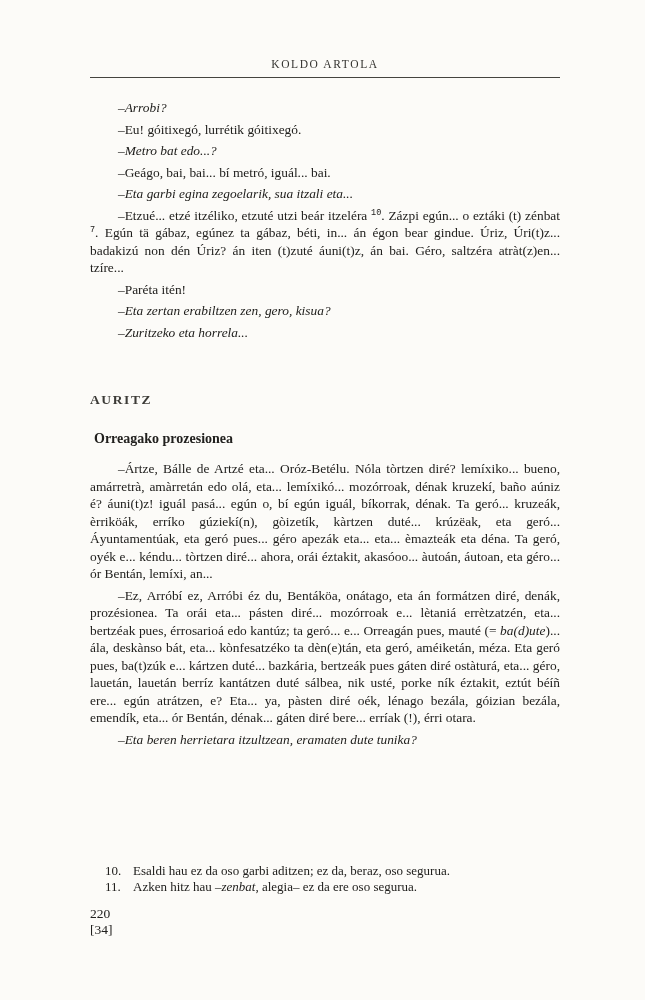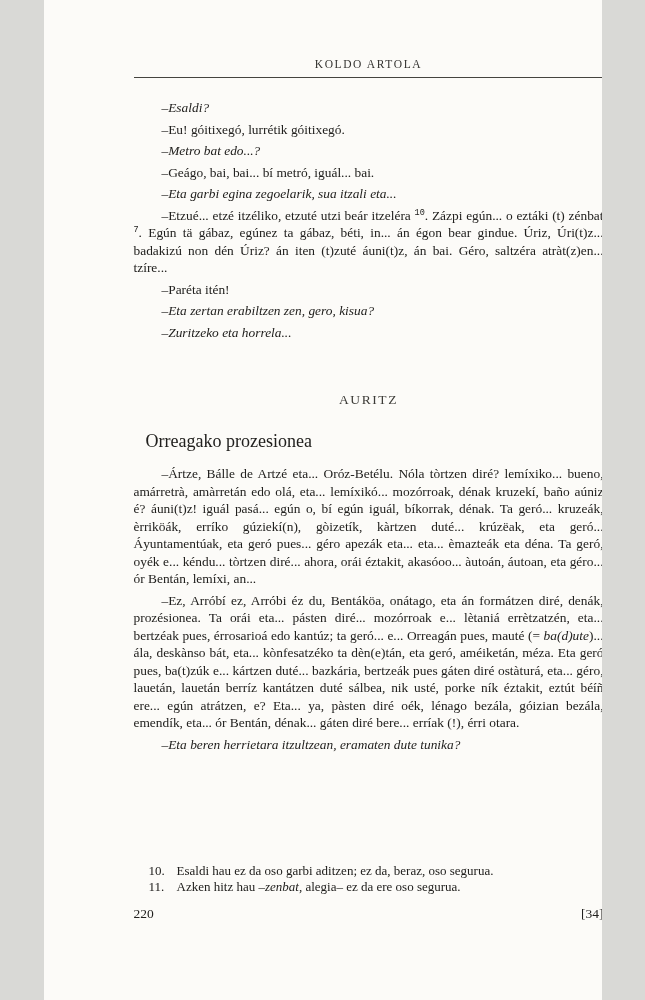--- a/index.html
+++ b/index.html
@@ -1,18 +1,18 @@
 <!DOCTYPE html>
 <html><head>
 <meta charset="utf-8">
 <style>
   html,body { margin:0; padding:0; background:#d9d9d6; }
   .page {
     position:relative;
-    width:558px; height:1000px;
+    width:645px; height:1000px;
     margin:0 auto;
     background:#fcfbf8;
     color:#21201e;
     font-family:"Liberation Serif","DejaVu Serif",serif;
     overflow:hidden;
     box-sizing:border-box;
   }
   .text-col {
     position:absolute;
     left:90px; top:58px;
@@ -36,65 +36,65 @@
   }
   .em { font-style:italic; }
   sup {
     font-size:8.5px;
     line-height:0;
     vertical-align:super;
     font-family:Liberation Mono, monospace;
   }
   .section-heading {
     font-size:13.5px;
-    font-weight:normal;
+    font-weight:bold;
     letter-spacing:1.6px;
     color:#3c3b37;
     margin:51px 0 0 0;
-    text-align:center;
   }
   .sub-heading {
-    font-size:18px;
-    font-weight:normal;
-    margin:23px 0 13px 12px;
+    font-size:14px;
+    font-weight:bold;
+    margin:23px 0 13px 4px;
   }
   .footnotes {
     position:absolute;
     left:90px; top:863px;
     width:470px;
     font-size:13px;
     line-height:15.5px;
   }
   .footnote { display:flex; }
   .fn-num {
     flex:0 0 28px;
     padding-left:15px;
     box-sizing:content-box;
   }
   .fn-text { flex:1; }
   .footer-row {
     position:absolute;
     left:90px; top:906px;
     width:470px;
     display:flex;
-    justify-content:space-between;
+    justify-content:flex-end;
     font-size:13.5px;
+    flex-direction:column;
   }
 </style>
 </head>
 <body>
 
 <div class="page">
 
   <div class="text-col">
     <div class="running-head">KOLDO ARTOLA</div>
 
     <div class="body-text">
       <section id="dialogue-top">
-          <p class="para em"><span>–Esaldi?</span></p>
+          <p class="para em"><span>–Arrobi?</span></p>
           <p class="para"><span>–Eu! góitixegó, lurrétik góitixegó.</span></p>
           <p class="para em"><span>–Metro bat edo...?</span></p>
           <p class="para"><span>–Geágo, bai, bai... bí metró, iguál... bai.</span></p>
           <p class="para em"><span>–Eta garbi egina zegoelarik, sua itzali eta...</span></p>
           <p class="para"><span>–Etzué... etzé itzéliko, etzuté utzi beár itzeléra </span><sup>10</sup><span>. Zázpi egún... o eztáki (t) zénbat </span><sup>7</sup><span>. Egún tä gábaz, egúnez ta gábaz, béti, in... án égon bear gindue. Úriz, Úri(t)z... badakizú non dén Úriz? án iten (t)zuté áuni(t)z, án bai. Géro, saltzéra atràt(z)en... tzíre...</span></p>
           <p class="para"><span>–Paréta itén!</span></p>
           <p class="para em"><span>–Eta zertan erabiltzen zen, gero, kisua?</span></p>
           <p class="para em"><span>–Zuritzeko eta horrela...</span></p>
         </section>
 

